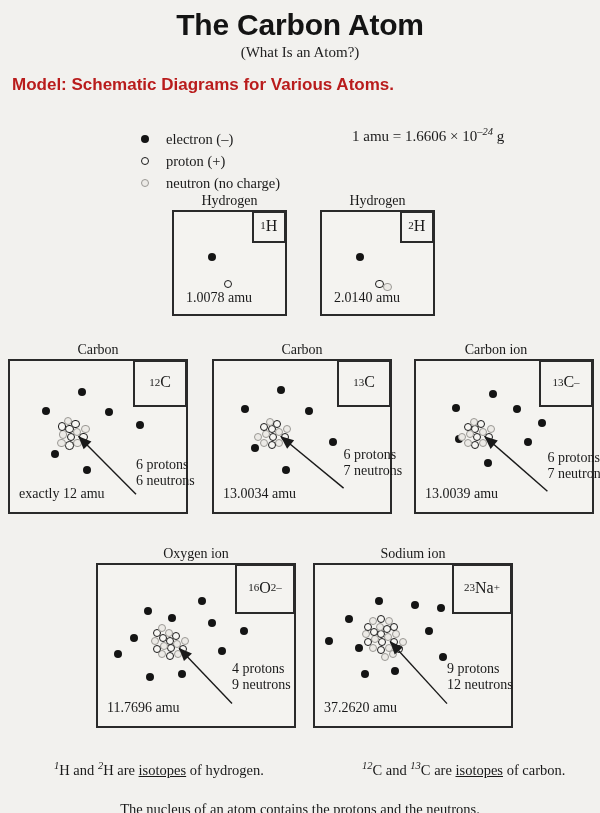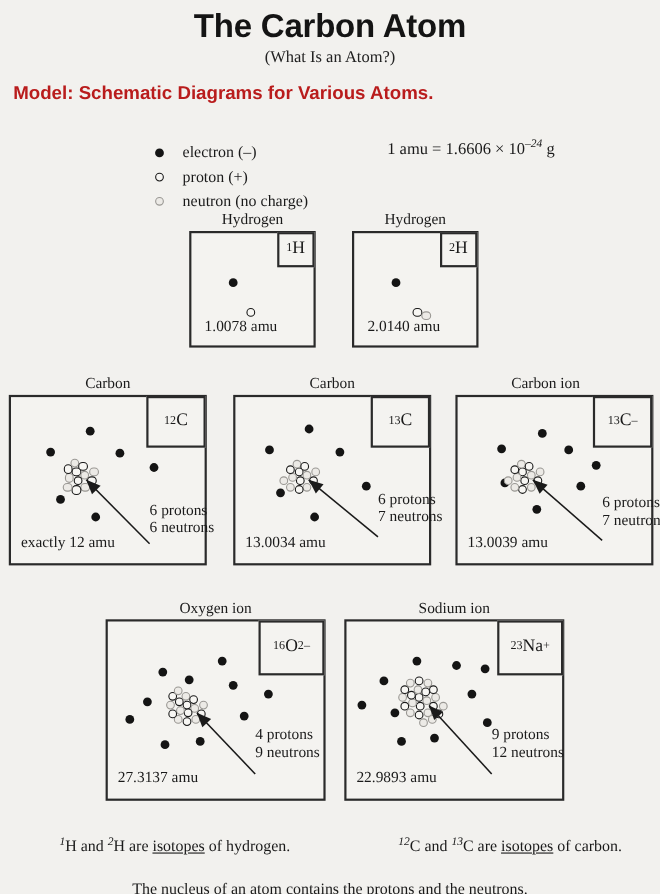--- a/index.html
+++ b/index.html
@@ -396,21 +396,21 @@
             <span class="p neutron" style="width: 8px; height: 8px; left: 60.32px; top: 58.5978px;"></span>
           </div>
           <svg class="arrow-svg" width="200" height="165">
             <line x1="134" y1="138.6" x2="81" y2="82.9" stroke="#1a1a1a" stroke-width="1.4"></line>
             <polygon points="81,82.9 93.94575373232912,88.52649627227166 85.97683494818479,96.10912994479676" fill="#1a1a1a"></polygon>
           </svg>
           <div class="nuc-label" style="left: 134px; top: 96.2px;">
             <div>4 protons</div>
             <div>9 neutrons</div>
           </div>
-          <div class="mass-label" style="left: 9px; bottom: 10px;">27.3137 amu</div>
+          <div class="mass-label" style="left: 9px; bottom: 10px;">11.7696 amu</div>
         </div>
       </div>
       <div class="atom" style="left: 313px; top: 538px; width: 200px;">
         <div class="atom-caption">Sodium ion</div>
         <div class="atom-box" style="width: 200px; height: 165px;">
           <div class="iso-tag" style="height: 49.5px; min-width: 60px;">
             <span class="mass">23</span>
             <span>Na</span>
             <span class="chg">+</span>
           </div>
@@ -450,21 +450,21 @@
             <span class="p neutron" style="width: 8px; height: 8px; left: 65.9797px; top: 87.9937px;"></span>
           </div>
           <svg class="arrow-svg" width="200" height="165">
             <line x1="132" y1="138.6" x2="75" y2="76.3" stroke="#1a1a1a" stroke-width="1.4"></line>
             <polygon points="75,76.3 87.83321406232861,82.17865774054344 79.71749256838334,89.60395669969081" fill="#1a1a1a"></polygon>
           </svg>
           <div class="nuc-label" style="left: 132px; top: 96.2px;">
             <div>9 protons</div>
             <div>12 neutrons</div>
           </div>
-          <div class="mass-label" style="left: 9px; bottom: 10px;">22.9893 amu</div>
+          <div class="mass-label" style="left: 9px; bottom: 10px;">37.2620 amu</div>
         </div>
       </div>
     </div>
 
   <div class="footer" style="top:752px;">
     <div class="foot-row">
       <div class="foot-left">
         <sup>1</sup><span>H and </span><sup>2</sup><span>H are </span><span class="u">isotopes</span><span> of hydrogen.</span>
       </div>
       <div class="foot-right">

